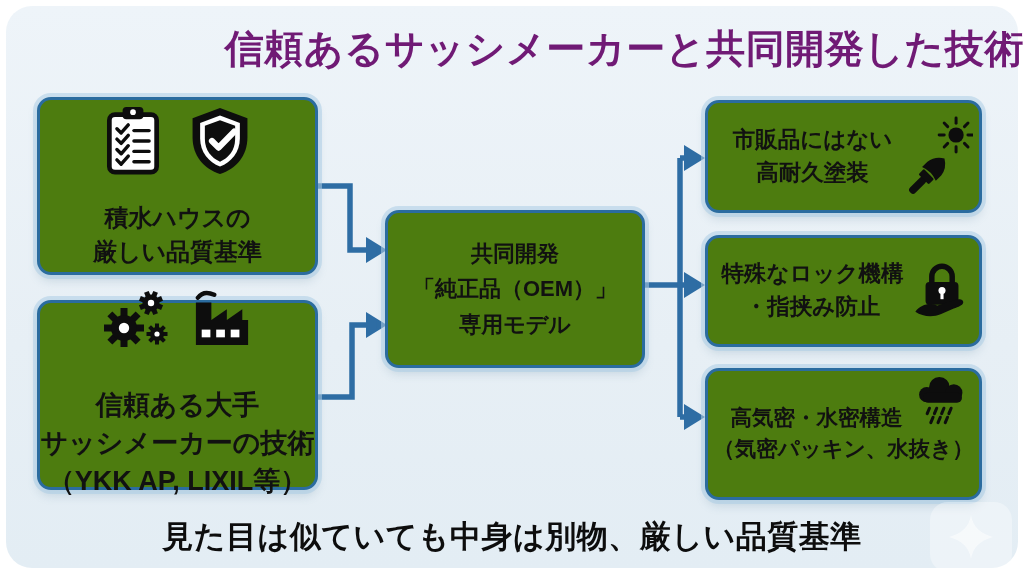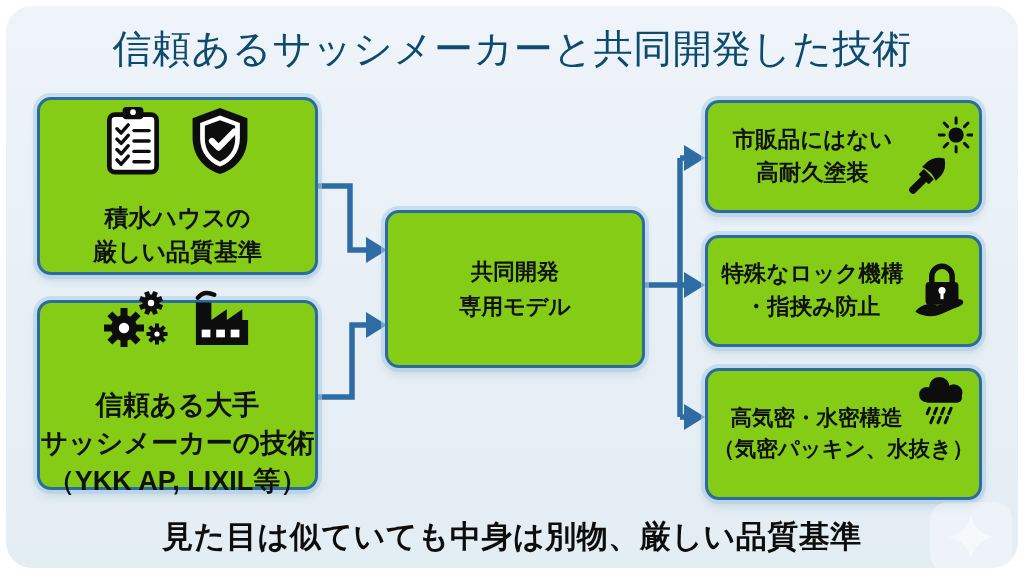--- a/index.html
+++ b/index.html
@@ -1,25 +1,25 @@
 <!DOCTYPE html>
 <html><head>
 <meta charset="utf-8">
 <style>
   html,body{margin:0;padding:0;background:#ffffff;}
   body{width:1024px;height:574px;overflow:hidden;
        font-family:"Liberation Sans","DejaVu Sans",sans-serif;}
   .stage{position:relative;width:1024px;height:574px;background:#ffffff;}
   .panel{position:absolute;inset:6px;border-radius:26px;
          background:linear-gradient(180deg,#eef4f9 0%,#e7eff5 60%,#e3edf4 100%);}
-  .title{position:absolute;top:22px;left:0;width:100%;text-align:center;
-         font-size:39px;font-weight:400;color:#0c4a6e;letter-spacing:0.5px;}
+  .title{position:absolute;top:22px;left:0;width:100%;text-align:right;
+         font-size:39px;font-weight:700;color:#701a75;letter-spacing:0.5px;}
   .footer{position:absolute;top:516px;left:0;width:100%;text-align:center;
           font-size:31px;font-weight:800;color:#0d0d0d;letter-spacing:0.5px;}
-  .box{position:absolute;box-sizing:border-box;background:#84cc16;
+  .box{position:absolute;box-sizing:border-box;background:#4d7c0f;
        border:3px solid #2b6c9f;border-radius:14px;
        box-shadow:0 0 0 4px rgba(173,206,229,.55),0 6px 10px rgba(90,130,160,.22);
        display:flex;flex-direction:column;align-items:center;justify-content:center;
        color:#111;}
   .box .txt{text-align:center;font-weight:700;color:#111;}
   .icon-row{display:flex;align-items:center;justify-content:center;}
   
   .box-l1{left:37px;top:97px;width:281px;height:178px;gap:10px;}
   .box-l1 .icon-row{gap:26px;margin-top:2px;}
   .box-l1 .txt{font-size:24px;line-height:1.4;margin-top:11px;}
@@ -170,20 +170,21 @@
     <div class="txt">
       <div>信頼ある大手</div>
       <div>サッシメーカーの技術</div>
       <div>（YKK AP, LIXIL等）</div>
     </div>
   </div>
 
   <div class="box box-c">
     <div class="txt">
       <div>共同開発</div>
+      <div>「純正品（OEM）」</div>
       <div>専用モデル</div>
     </div>
   </div>
 
   <div class="box box-r box-r1">
     <div class="txt">
       <div>市販品にはない</div>
       <div>高耐久塗装</div>
     </div>
     <span class="corner-icon r1-icon">

